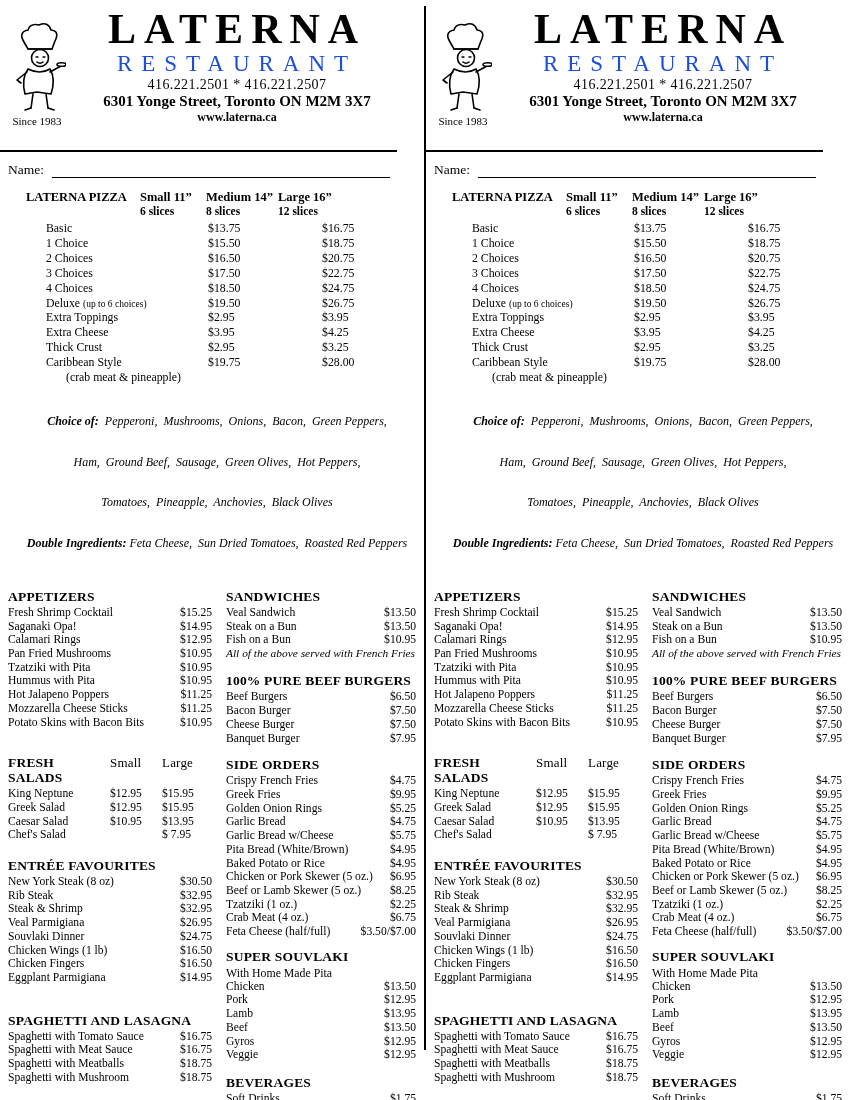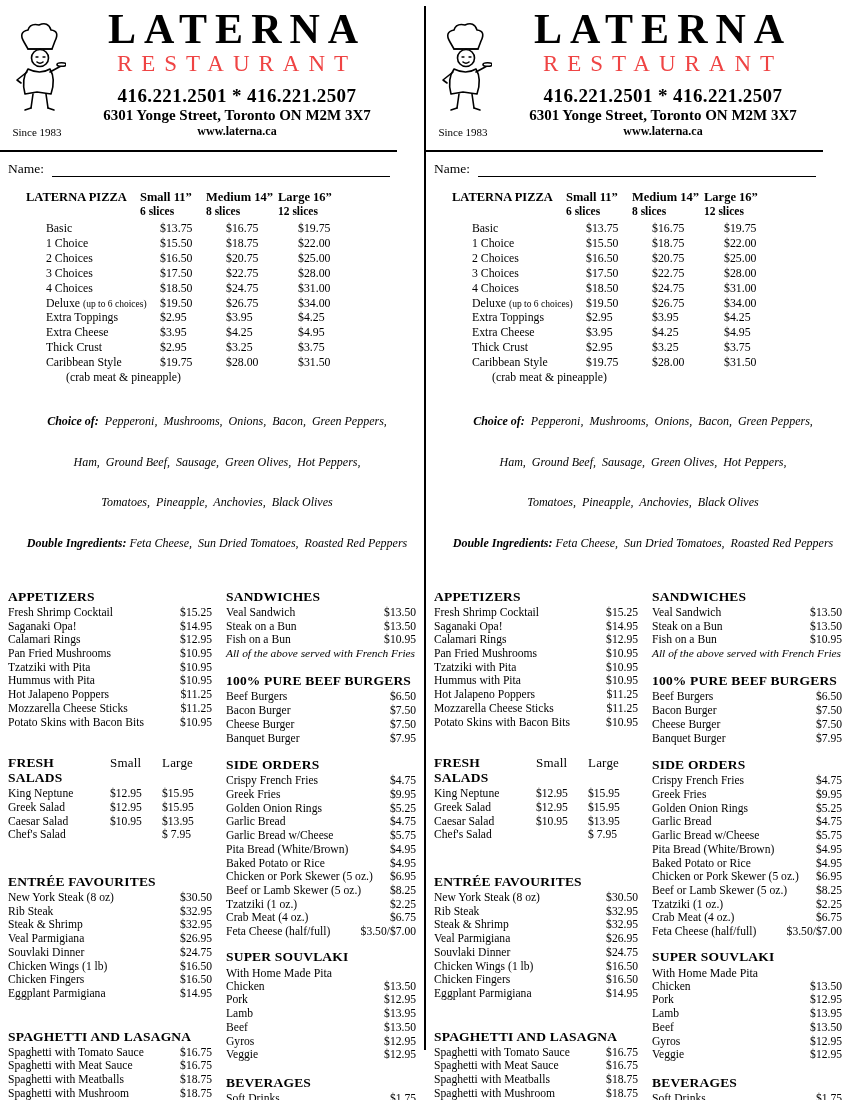--- a/index.html
+++ b/index.html
@@ -10,61 +10,61 @@
   }
   .sheet { position:relative; width:850px; height:1100px; display:flex; }
   .half-slot { width:424px; height:1100px; position:relative; overflow:hidden; }
   .vdivider { width:2px; height:1044px; margin-top:6px; background:#000; flex:0 0 2px; }
 
   
   .half { position:relative; width:100%; height:100%; }
   .hdr { position:relative; height:150px; }
   .logo-wrap { position:absolute; left:4px; top:22px; width:66px; text-align:center; }
   .logo-wrap svg { display:block; margin:0 auto; }
-  .since { font-size:11px; margin-top:12px; }
+  .since { font-size:11px; margin-top:1px; }
   .hdr-text { position:absolute; left:66px; right:16px; top:8px; text-align:center; }
   .title { font-size:42px; font-weight:bold; letter-spacing:8px; line-height:1.02; }
-  .subtitle { font-size:23px; letter-spacing:9px; color:#ef4444; margin-top:0px; }
-  .phone { font-size:19px; font-weight:bold; margin-top:8px; letter-spacing:0.4px; }
+  .subtitle { font-size:23px; letter-spacing:9px; color:#1d4ed8; margin-top:0px; }
+  .phone { font-size:14px; font-weight:normal; margin-top:0; letter-spacing:0.4px; }
   .address { font-size:15px; font-weight:bold; }
   .website { font-size:12px; font-weight:bold; }
   .hdr-rule { width:397px; border-top:2px solid #000; height:0; }
 
-  .name-row { display:flex; align-items:flex-start; margin:9px 34px 0 8px; font-size:13.5px; height:17px; }
+  .name-row { display:flex; align-items:center; margin:9px 34px 0 8px; font-size:13.5px; height:17px; }
   .name-line { flex:1; border-bottom:1px solid #000; margin-left:8px; height:15px; }
 
   
   .pizza { margin-top:12px; }
   .pizza-head { display:grid; grid-template-columns:114px 66px 72px 80px; padding-left:26px;
                 font-weight:bold; font-size:12.5px; line-height:14px; }
   .ph-slices { font-size:11.5px; }
   .pizza-rows { margin-top:4px; }
   .prow { display:grid; grid-template-columns:114px 66px 72px 80px; padding-left:46px;
-          font-size:11.8px; line-height:13.9px; }
+          font-size:11.8px; line-height:13.9px;gap:48px; }
   .psmall { font-size:9.5px; }
   .crab-note { padding-left:66px; font-size:11.8px; line-height:13.5px; }
   .choice { text-align:center; font-size:12px; line-height:13.6px; margin-top:3px;
             padding:0 14px 0 24px; white-space:pre-wrap; }
   .bi { font-weight:bold; font-style:italic; }
   .it { font-style:italic; }
 
   
   .cols { display:flex; margin-top:11px; padding-left:8px; }
   .col-left { width:204px; flex:0 0 204px; }
   .col-right { width:190px; flex:0 0 190px; margin-left:14px; }
   .sec-title { font-size:13.5px; font-weight:bold; margin:0 0 2px 0; letter-spacing:0.2px; line-height:15px; }
   .mrow { display:flex; font-size:11.6px; line-height:13.7px; white-space:nowrap; }
   .mprice { margin-left:auto; padding-left:4px; }
   .salad-grid, .srow { display:grid; grid-template-columns:1fr 52px 50px; }
   .srow { font-size:11.6px; line-height:13.7px; white-space:nowrap; }
   .sl { font-weight:normal; font-size:13px; }
   .footnote { font-size:11.4px; line-height:13.5px; font-style:italic; }
   .subt { font-size:11.8px; line-height:14px; }
 
-  .mt10{margin-top:10px} .mt12{margin-top:12px} .mt13{margin-top:13px} .mt26{margin-top:26px} .mt28{margin-top:28px} .mt32{margin-top:32px}
+  .mt10{margin-top:10px} .mt12{margin-top:12px} .mt13{margin-top:13px} .mt26{margin-top:26px} .mt28{margin-top:28px} .mt32{margin-top:16px}
 </style>
 </head>
 <body>
 
 <div class="sheet">
   <div class="half-slot">
   <div class="half">
 
     <div class="hdr">
       <div class="logo-wrap">

